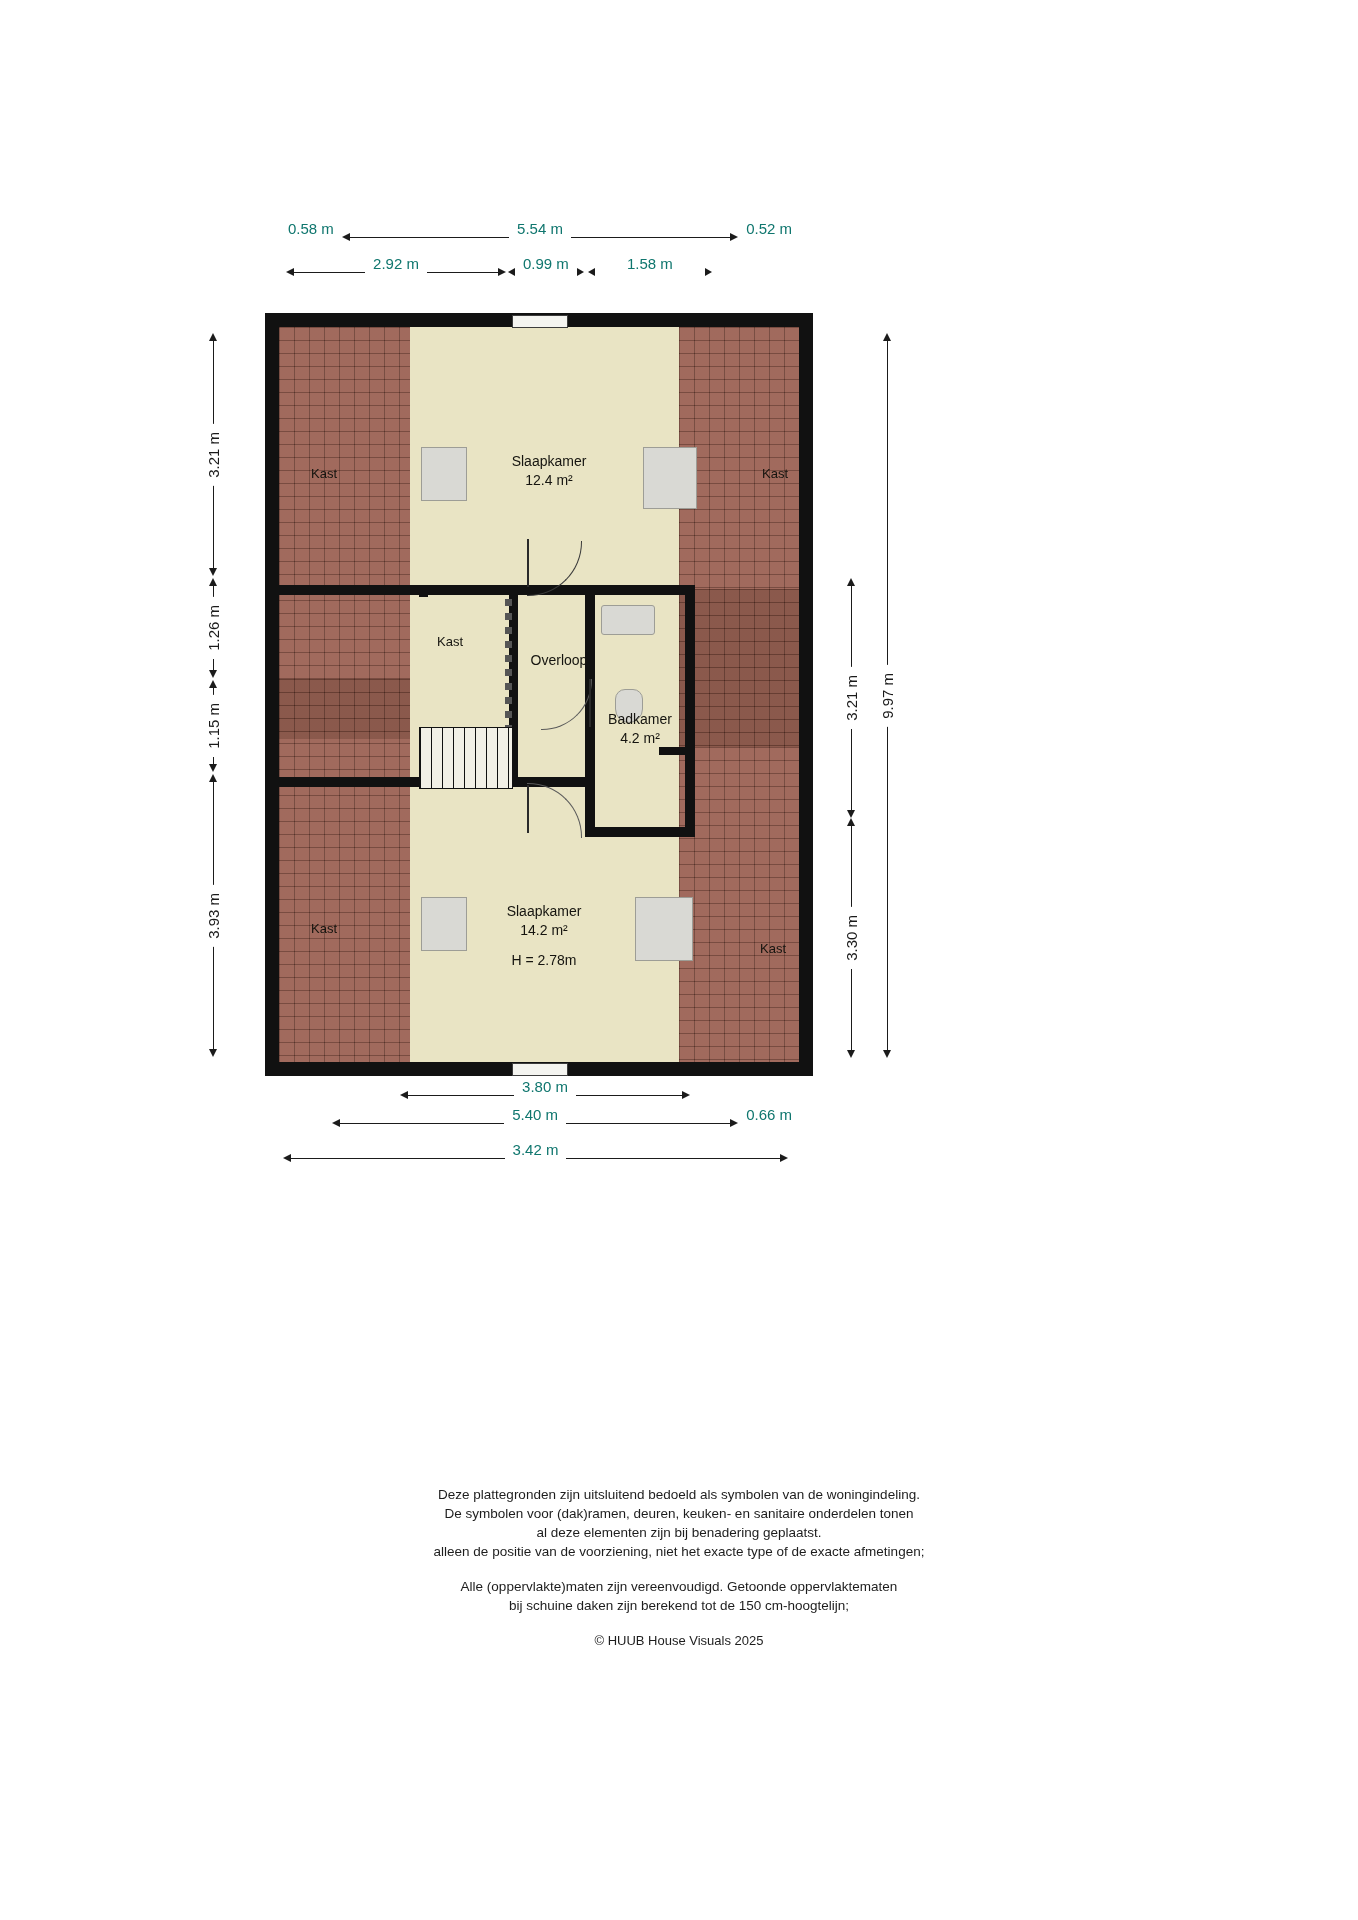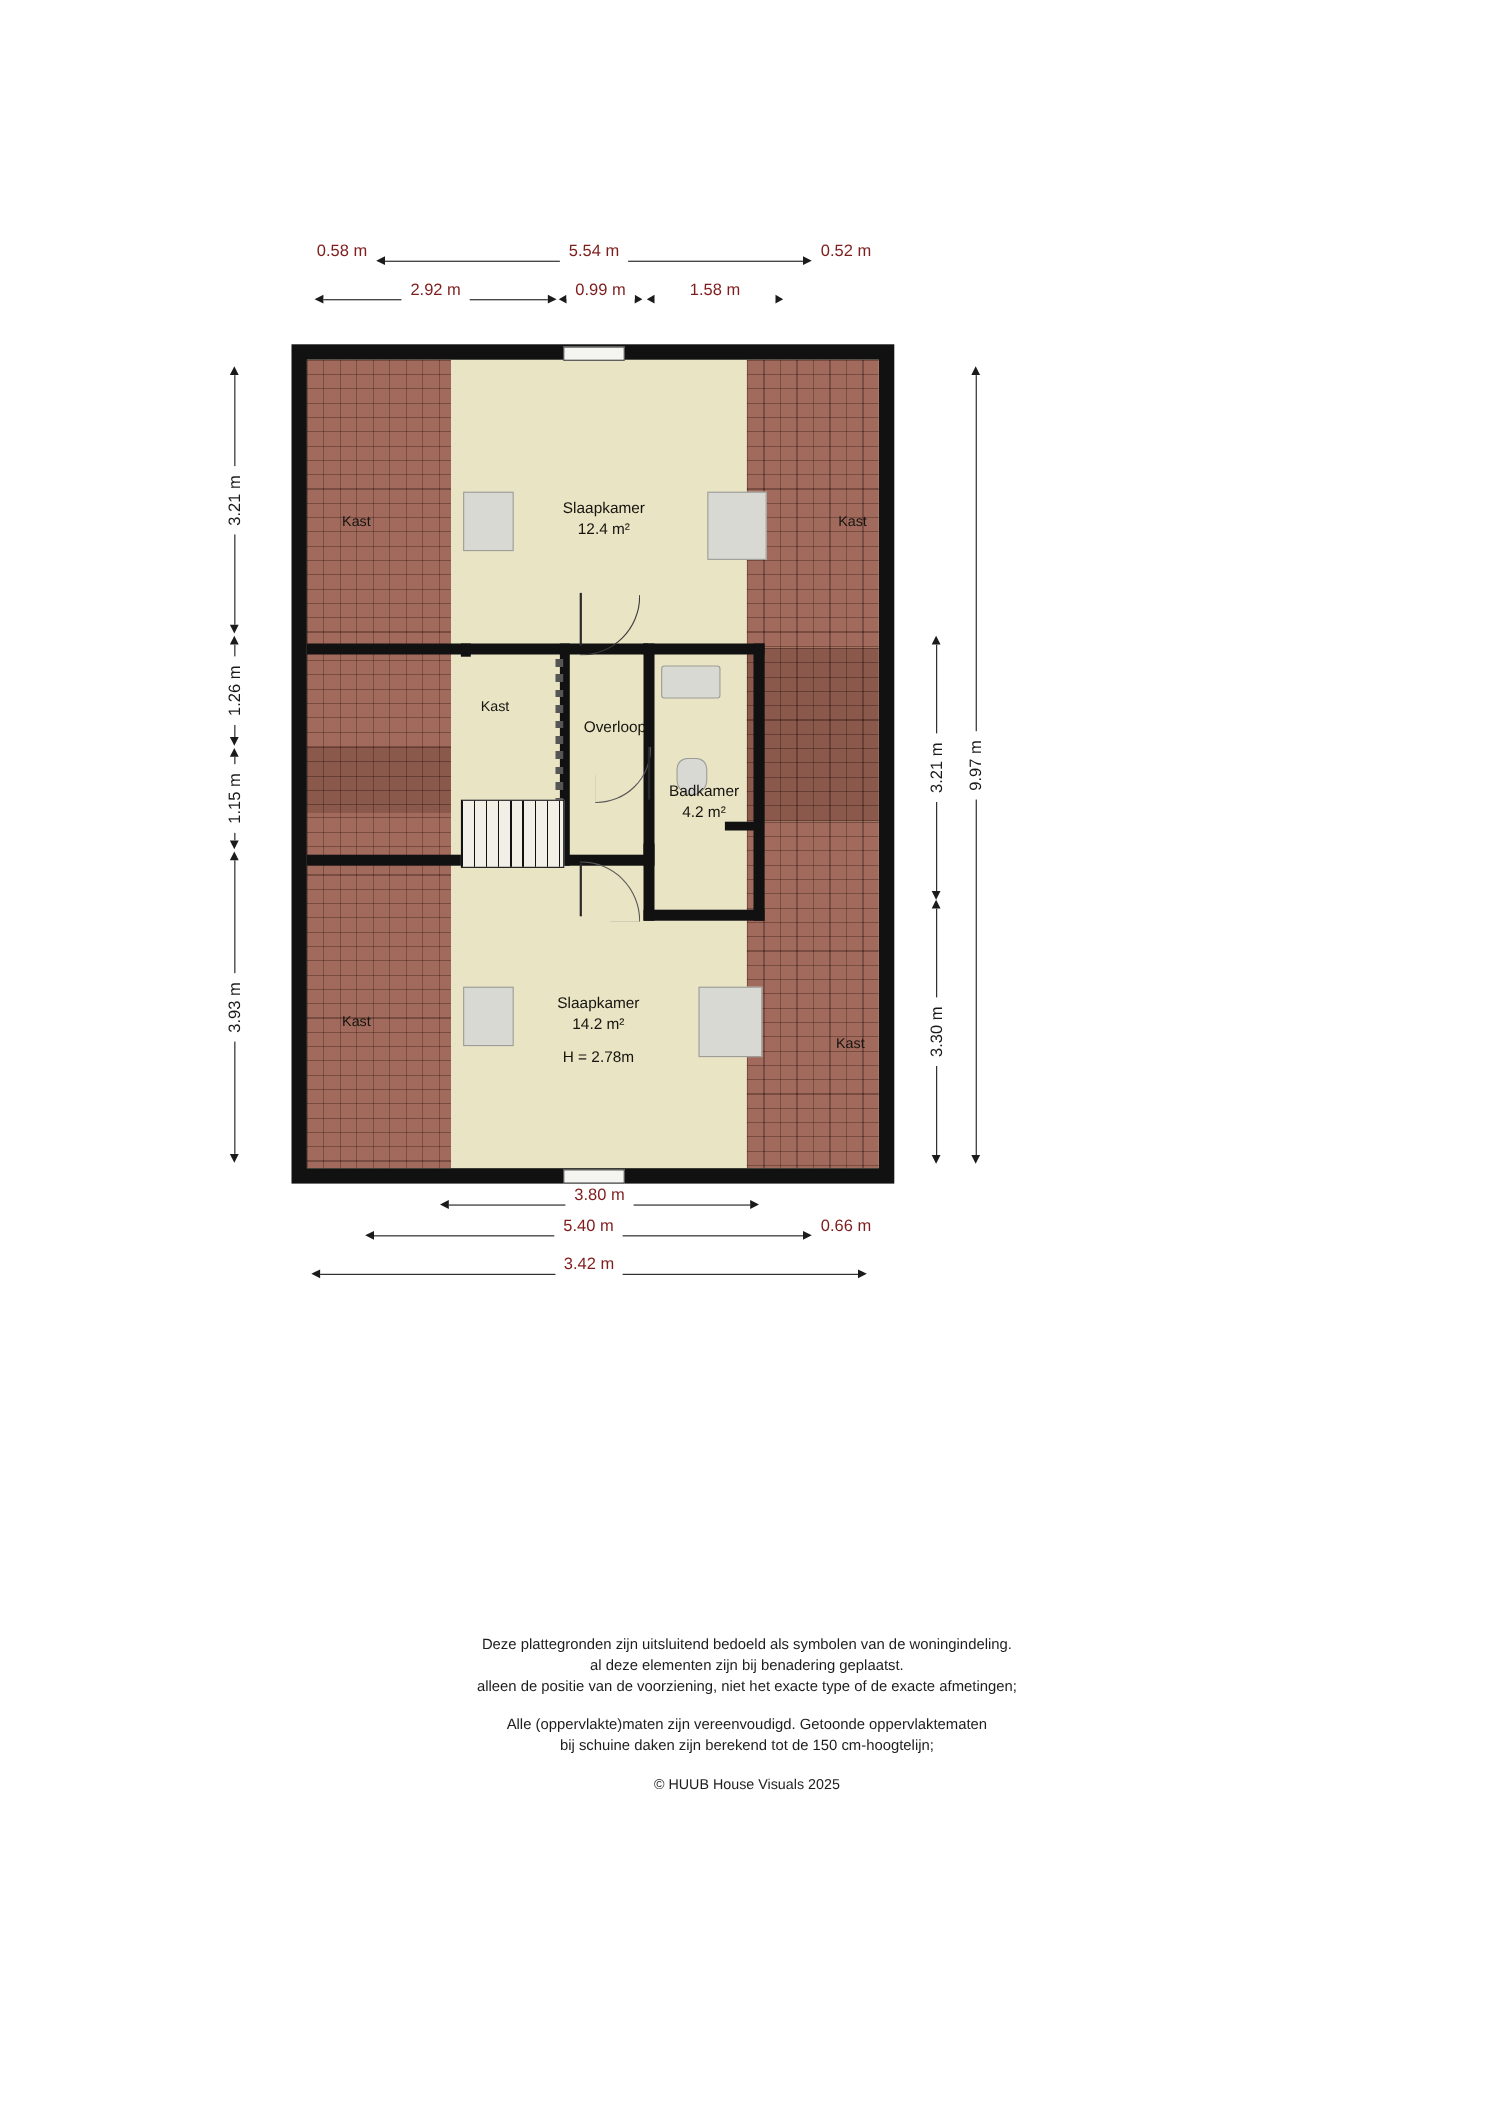--- a/index.html
+++ b/index.html
@@ -20,21 +20,21 @@
     position: absolute;
     left: 0; top: 0;
     width: 1358px;
     height: 1920px;
   }
 
   
   .dim {
     position: absolute;
     font-size: 15px;
-    color: #7f1d1d;
+    color: #0f766e;
     white-space: nowrap;
     text-align: center;
   }
   .dim-h {
     display: flex;
     align-items: center;
     height: 18px;
   }
   .dim-h .line {
     flex: 1 1 auto;
@@ -374,20 +374,21 @@
     <div class="arw arw-l"></div>
     <div class="line"></div>
     <span class="lbl">3.42 m</span>
     <div class="line"></div>
     <div class="arw arw-r"></div>
   </div>
 
   <div id="footer">
     <div class="blk">
       <div>Deze plattegronden zijn uitsluitend bedoeld als symbolen van de woningindeling.</div>
+      <div>De symbolen voor (dak)ramen, deuren, keuken- en sanitaire onderdelen tonen</div>
       <div>al deze elementen zijn bij benadering geplaatst.</div>
       <div>alleen de positie van de voorziening, niet het exacte type of de exacte afmetingen;</div>
     </div>
     <div class="blk">
       <div>Alle (oppervlakte)maten zijn vereenvoudigd. Getoonde oppervlaktematen</div>
       <div>bij schuine daken zijn berekend tot de 150 cm-hoogtelijn;</div>
     </div>
     <div class="copy">© HUUB House Visuals 2025</div>
   </div>
 

